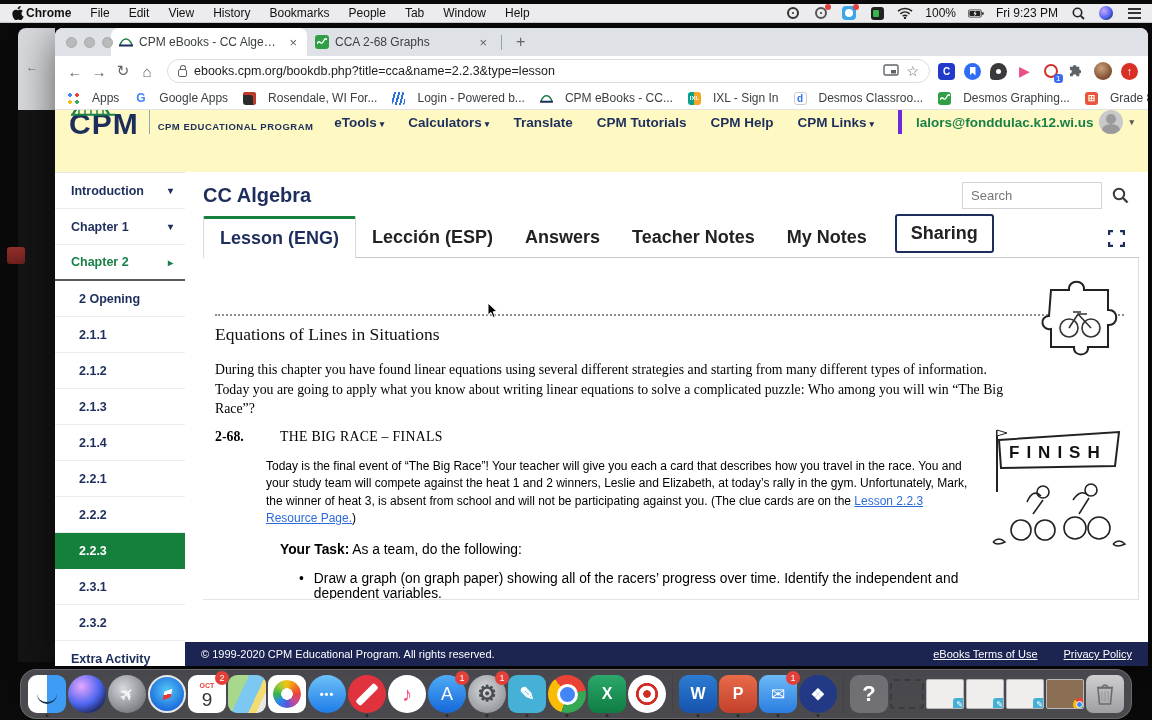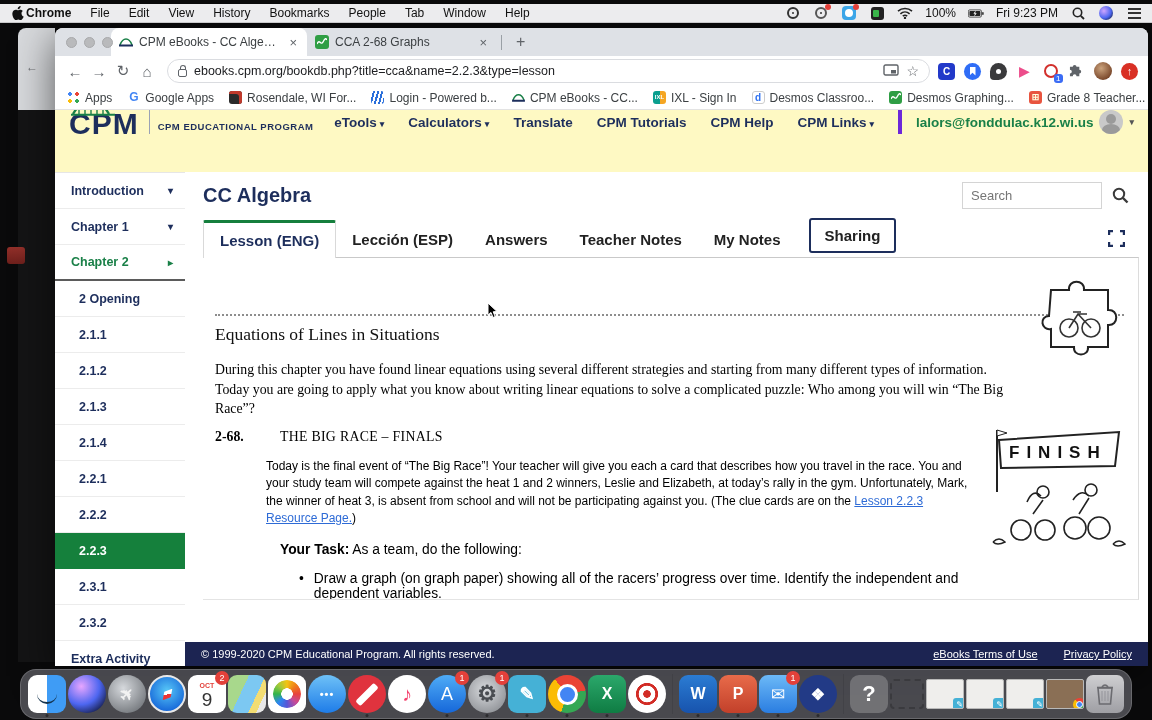--- a/index.html
+++ b/index.html
@@ -58,21 +58,21 @@
   .ext-eye{background:#3a3a3c;border-radius:50% 50% 50% 4px}
   .ext-eye::before{content:"";width:5px;height:5px;background:#fff;border-radius:50%}
   .ext-play{color:#ec4d8b;font-size:14px}
   .ext-spiral{border:2.5px solid #d2302c;border-radius:50%;width:14px;height:14px}
   .ext-badge{position:absolute;right:-4px;bottom:-3px;background:#3b6cf5;color:#fff;font-size:8px;border-radius:3px;padding:0 2.5px;line-height:9px}
   .ext-puzzle{color:#5f6368}
   .avatar-sm{width:18px;height:18px;border-radius:50%;background:radial-gradient(circle at 40% 35%,#caa27c,#7d4b2e 70%,#41261a)}
   .ext-update{background:#d93025;color:#fff;border-radius:50%;font-size:11px;font-weight:bold}
 
   .bkbar{height:24px;background:#fff;border-bottom:1px solid #e3e3e3;display:flex;align-items:center;gap:15px;padding:0 12px;font-size:12px;color:#3c4043;flex:none;overflow:hidden}
-  .bk{display:inline-flex;align-items:flex-start;gap:5px;white-space:nowrap}
+  .bk{display:inline-flex;align-items:flex-end;gap:12px;white-space:nowrap}
   .bk-ic{width:13px;height:13px;border-radius:3px;flex:none;display:inline-flex;align-items:center;justify-content:center;font-size:8px;font-weight:bold}
 
   
   .page{flex:1;background:#fff;position:relative;overflow:hidden}
 
   .site-header{position:absolute;top:0;left:0;right:0;height:62px;background:#fef9c3;display:flex;align-items:flex-start}
   .logo{display:flex;align-items:flex-end;margin-left:14px;gap:6px}
   .logo-cpm{font-size:30px;font-weight:800;color:#1d2e5c;letter-spacing:1px;line-height:.8;position:relative}
   .logo-bridge{position:absolute;top:-20px;left:2px}
   .logo-sep{width:1px;height:24px;background:#9aa2b5;margin:0 2px 2px 4px}
@@ -101,21 +101,21 @@
   .pg-footer a{color:#fff;}
 
   
   .book-title{position:absolute;left:148px;top:74px;font-size:20px;font-weight:bold;color:#1d2e5c}
   .searchbox{position:absolute;right:10px;top:72px;display:flex;align-items:center}
   .searchbox input{width:140px;height:27px;border:1px solid #d4d4d4;padding:0 8px;font-size:13px;color:#333;outline:none}
   .search-btn{width:36px;height:27px;display:flex;align-items:center;justify-content:center}
 
   .tabs-card{position:absolute;left:148px;right:9px;top:108px;bottom:66px;display:flex;flex-direction:column}
   .ctabs{display:flex;align-items:flex-end;height:39px;flex:none}
-  .ctab{padding:9px 16px;font-size:15px;font-weight:bold;color:#222;white-space:nowrap}
+  .ctab{padding:9px 16px;font-size:18px;font-weight:bold;color:#222;white-space:nowrap}
   .ctab.active{background:#fff;border:1px solid #d9d9d9;border-bottom:none;border-top:3px solid #157f3d;border-radius:2px 2px 0 0;margin-bottom:-1px;z-index:2;color:#1d2e5c}
   .ctab.outlined{border:2px solid #1d2e5c;border-radius:3px;padding:7px 14px;margin-bottom:4px;margin-left:12px}
   .fs-btn{margin-left:auto;margin-bottom:6px;margin-right:14px}
   .card{flex:1;border-top:1px solid #c9c9c9;border-right:1px solid #dcdcdc;border-bottom:1px solid #e4e4e4;position:relative;overflow:hidden;background:#fff}
   .lesson-head{position:absolute;left:12px;top:14px;right:120px;font-family:"Liberation Serif",serif;font-size:26px;color:#111}
   .lesson-num{font-weight:bold;margin-right:18px}
   .math{font-family:"DejaVu Serif",serif;font-style:italic;letter-spacing:1px}
   .dotted{position:absolute;left:12px;right:14px;top:56px;border-bottom:2px dotted #8d8d8d}
   .subtitle{position:absolute;left:12px;top:66px;font-family:"Liberation Serif",serif;font-size:17.5px;color:#111}
   .intro{position:absolute;left:12px;top:102px;width:800px;font-family:"Liberation Serif",serif;font-size:13.8px;line-height:1.42;color:#000}

